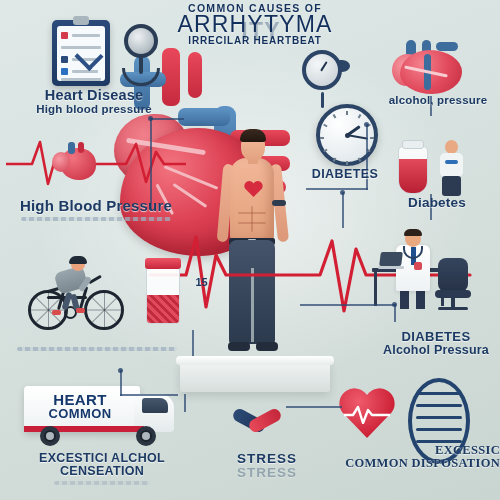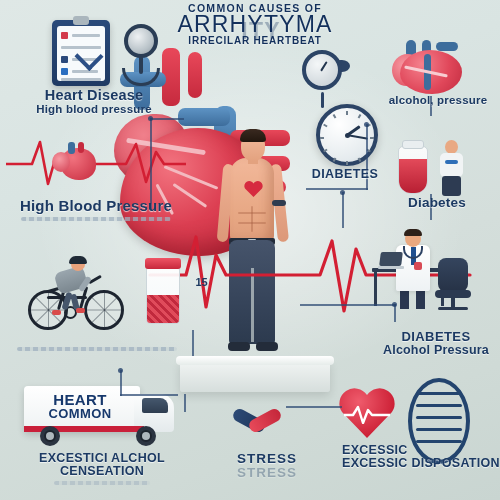--- a/index.html
+++ b/index.html
@@ -496,23 +496,23 @@
 
   <div class="lbl" style="left:374px;top:196px;width:126px;">
     <span class="l1" style="font-size:13.5px;">Diabetes</span>
   </div>
 
   <div class="lbl" style="left:372px;top:330px;width:128px;">
     <span class="l1" style="font-size:13px;letter-spacing:.4px;">DIABETES</span>
     <span class="l2" style="font-size:12.5px;">Alcohol Pressura</span>
   </div>
 
-  <div class="lbl" style="left:342px;top:444px;width:158px;text-align:left;">
+  <div class="lbl" style="left:342px;top:444px;width:158px;text-align:right;font-family:Liberation Serif, serif;">
     <span class="l1" style="font-size:12.5px;letter-spacing:.3px;">EXCESSIC</span>
-    <span class="l1" style="font-size:12.5px;letter-spacing:.3px;">EXCESSIC DISPOSATION</span>
+    <span class="l1" style="font-size:12.5px;letter-spacing:.3px;">COMMON DISPOSATION</span>
   </div>
 
   <div class="lbl" style="left:300px;top:168px;width:90px;">
     <span class="l1" style="font-size:12.5px;letter-spacing:.4px;">DIABETES</span>
   </div>
 
   <div class="lbl" style="left:212px;top:452px;width:110px;">
     <span class="l1" style="font-size:13.5px;letter-spacing:1px;">STRESS</span>
     <span class="l1" style="font-size:13.5px;letter-spacing:1px;opacity:.32;">STRESS</span>
   </div>

